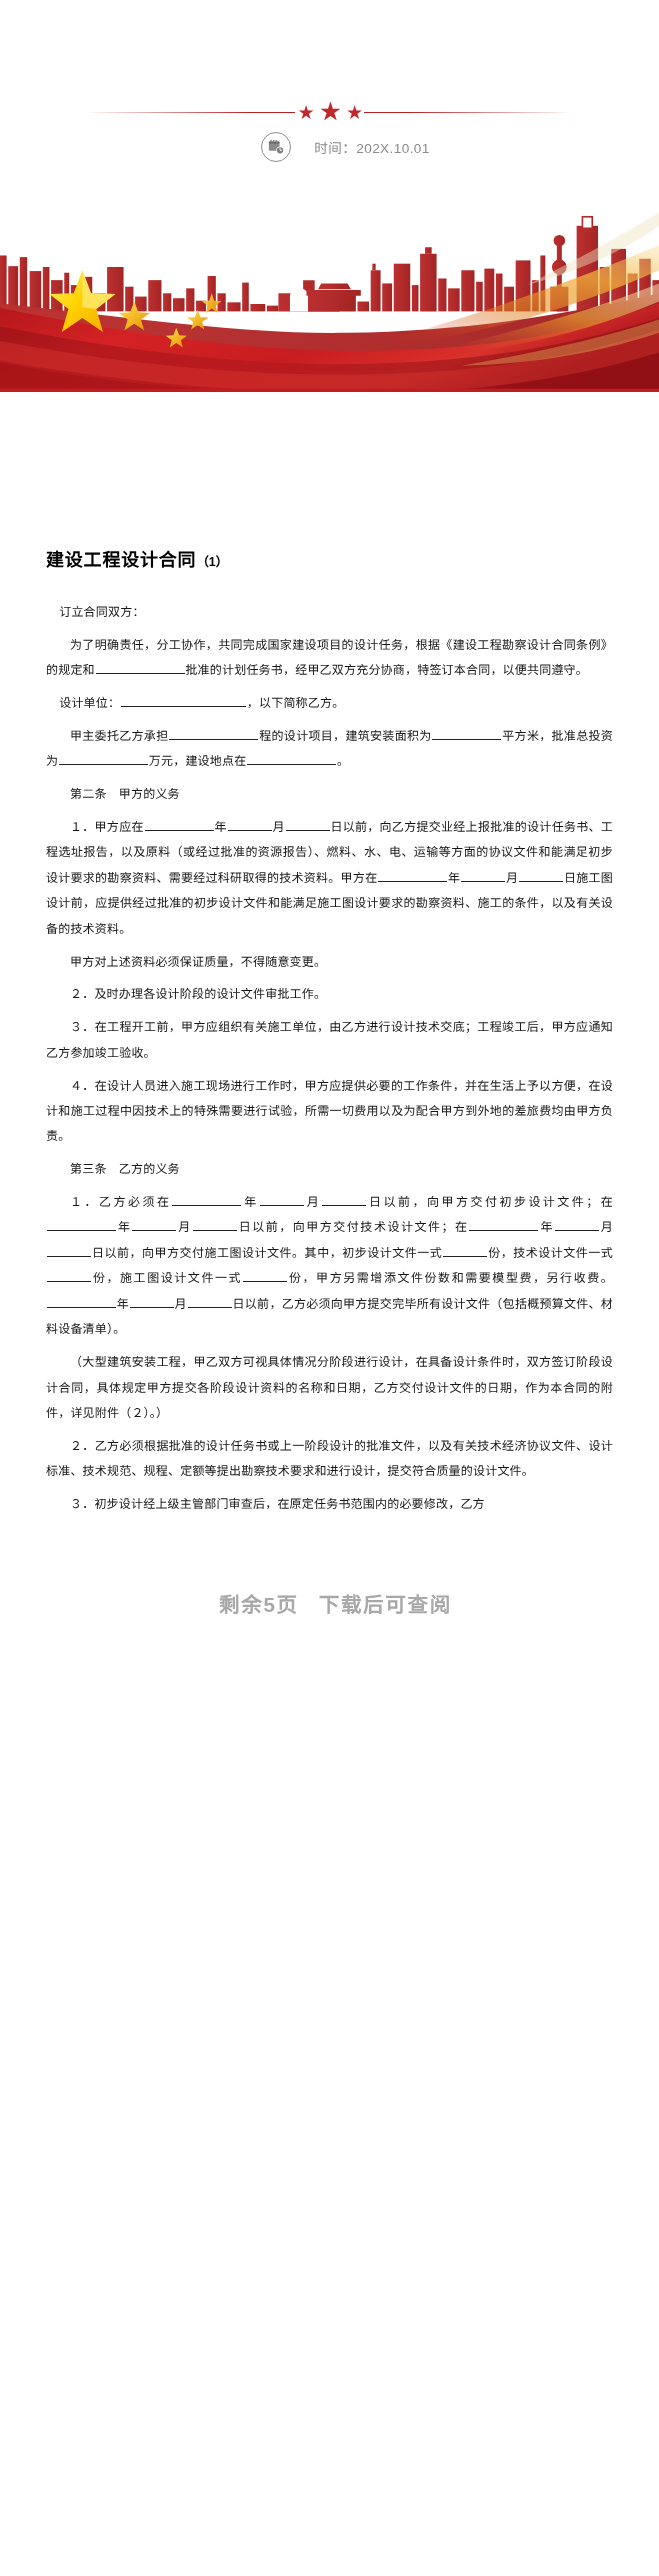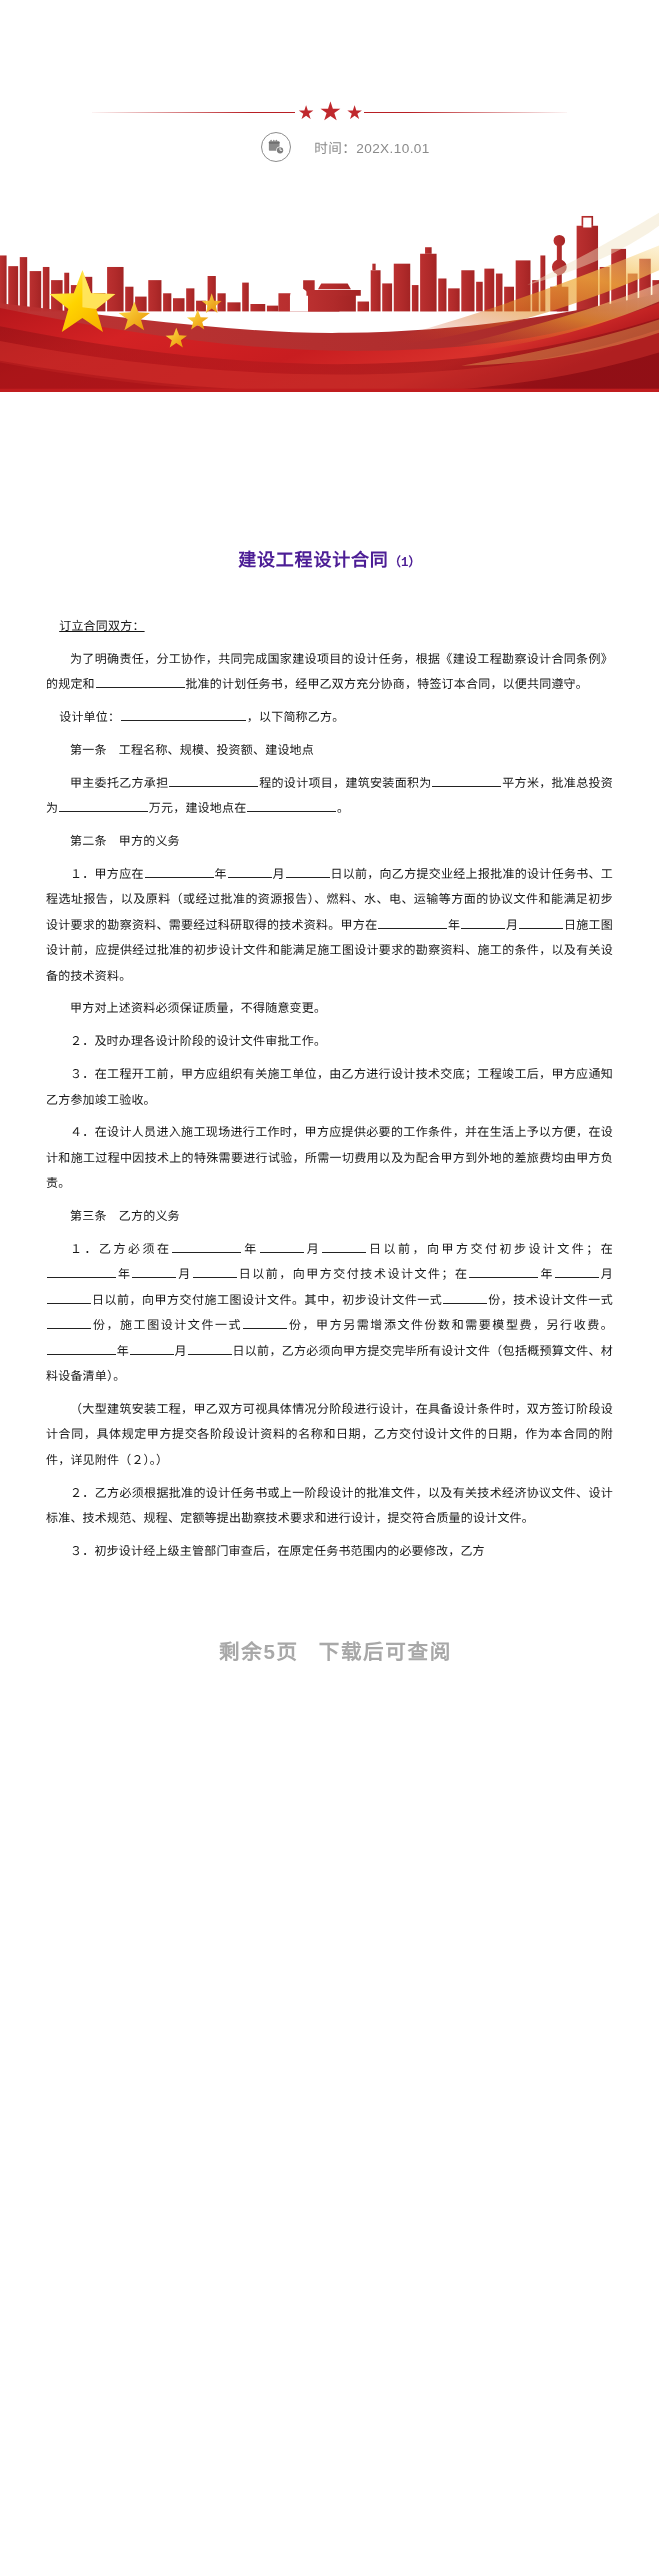--- a/index.html
+++ b/index.html
@@ -105,46 +105,45 @@
     width: 659px;
     height: 204px;
   }
   .banner svg { display: block; width: 659px; height: 204px; }
 
   
   .doc {
     padding: 0 46px 0 46px;
   }
   .doc-title {
-    text-align: center;
-    font-family: Liberation Mono, monospace;
+    font-family: Liberation Sans, sans-serif;
     font-weight: bold;
     font-size: 18px;
-    color: #4c1d95;
+    color: #000000;
     margin: 153px 0 0 0;
     letter-spacing: 0.8px;
   }
   .doc-title .suffix {
     font-size: 12.4px;
     font-weight: bold;
     letter-spacing: 0;
   }
 
   p.para {
     font-size: 12px;
     line-height: 2.12;
     margin: 0 0 7.4px 0;
     text-align: justify;
     text-justify: inter-ideograph;
     color: #161616;
     letter-spacing: 0.2px;
   }
   p.indent  { text-indent: 2em; }
   p.indent1 { text-indent: 1.1em; }
-  p.first   { margin-top: 43px; text-decoration: underline; }
+  p.first   { margin-top: 29px; }
 
   .blank {
     display: inline-block;
     border-bottom: 1.1px solid #222;
     vertical-align: baseline;
     height: 1.05em;
     margin: 0 0.8px;
   }
   .b-sm { width: 44px; }
   .b-md { width: 69px; }
@@ -342,21 +341,20 @@
 
     <h1 class="doc-title"><span>建设工程设计合同</span><span class="suffix">（1）</span></h1>
 
     <p class="para indent1 first">订立合同双方：</p>
 
 
     <p class="para indent"><span>为了明确责任，分工协作，共同完成国家建设项目的设计任务，根据《建设</span><span>工程勘察设计合同条例》的规定和</span><span class="blank b-lg"></span><span>批准的计划任务书，经甲乙双方充</span><span>分协商，特签订本合同，以便共同遵守。</span></p>
 
     <p class="para indent1"><span>设计单位：</span><span class="blank b-xl"></span><span>，以下简称乙方。</span></p>
 
-    <p class="para indent">第一条　工程名称、规模、投资额、建设地点</p>
 
     <p class="para indent"><span>甲主委托乙方承担</span><span class="blank b-lg"></span><span>程的设计项目，建筑安装面积为</span><span class="blank b-md"></span><span>平方米，批准总投资为</span><span class="blank b-lg"></span><span>万元，建设地点在</span><span class="blank b-lg"></span><span>。</span></p>
 
     <p class="para indent">第二条　甲方的义务</p>
 
     <p class="para indent"><span>１．甲方应在</span><span class="blank b-md"></span><span>年</span><span class="blank b-sm"></span><span>月</span><span class="blank b-sm"></span><span>日以前，向乙方提交业经上报批准的设计任务书、工程选址报告，以及原料（或经过批准的资源报告）、燃料、水、电、运输等方面的协议文件和能满足初步设计要求的勘察资料、需要经过科研取得的技术资料。甲方在</span><span class="blank b-md"></span><span>年</span><span class="blank b-sm"></span><span>月</span><span class="blank b-sm"></span><span>日施工图设计前，应提供经过批准的初步设计文件和能满足施工图设计要求的勘察资料、施工的条件，以及有关设备的技术资料。</span></p>
 
     <p class="para indent">甲方对上述资料必须保证质量，不得随意变更。</p>
 
     <p class="para indent">２．及时办理各设计阶段的设计文件审批工作。</p>

